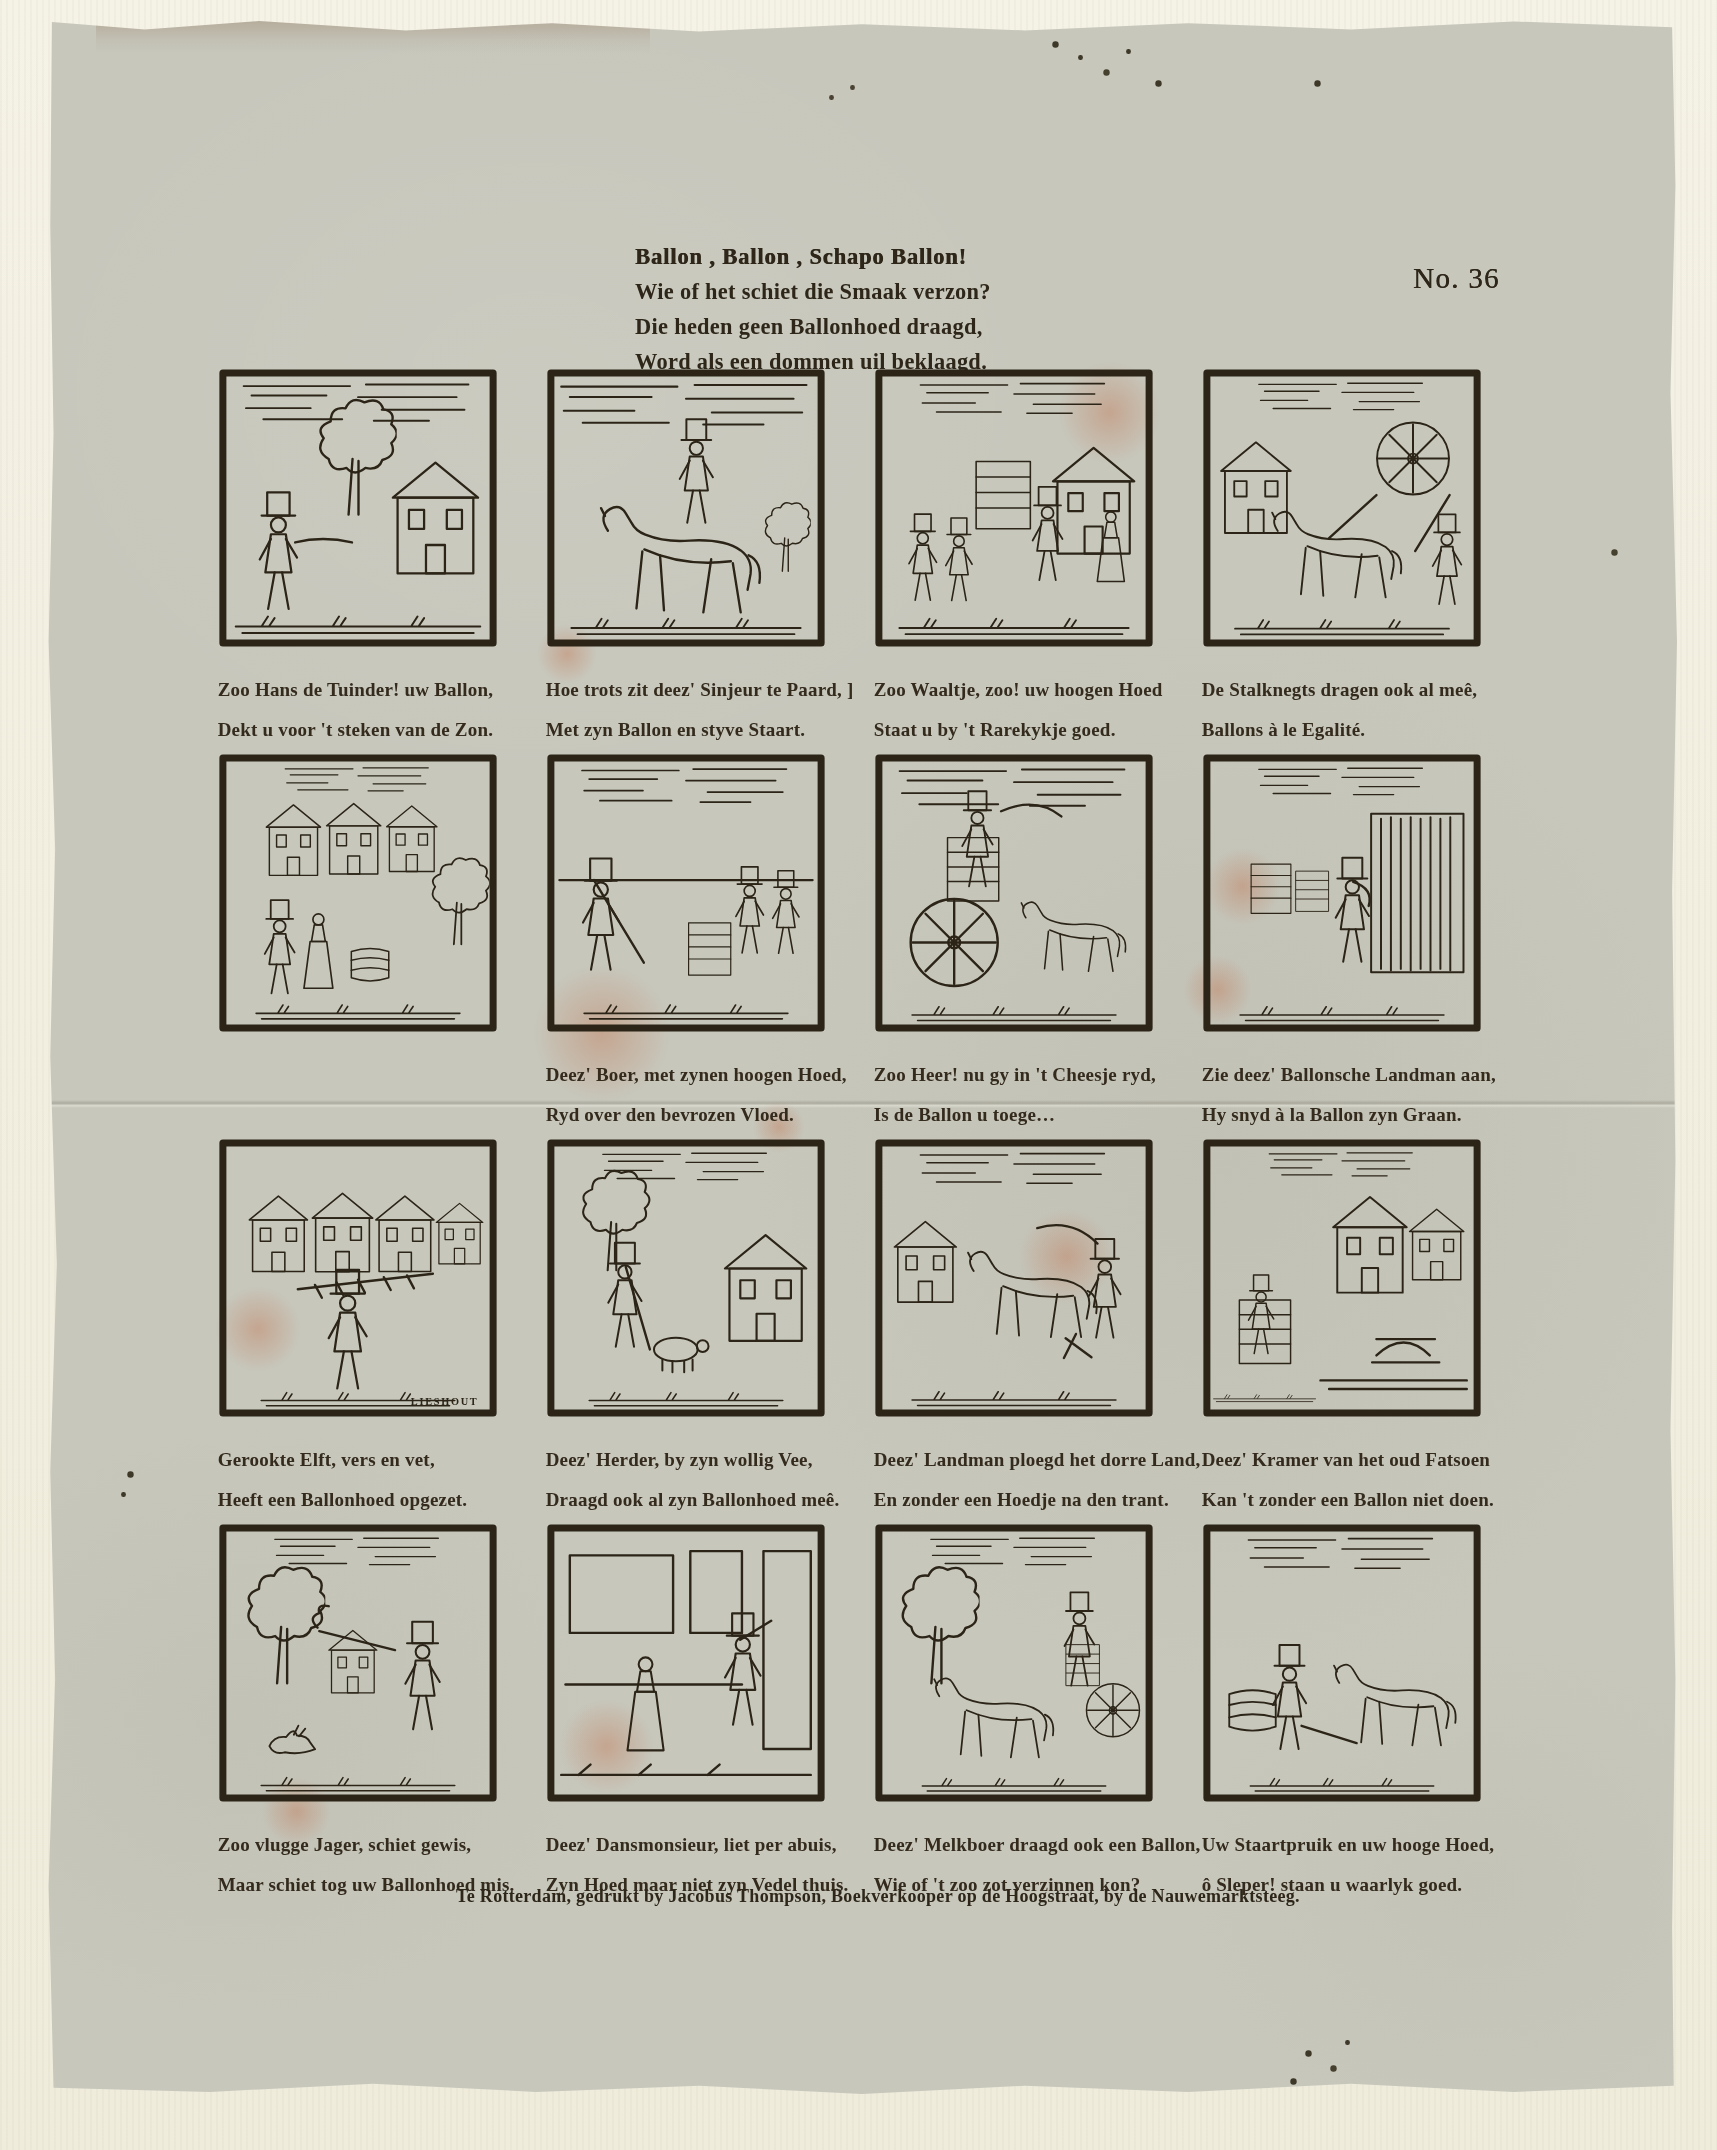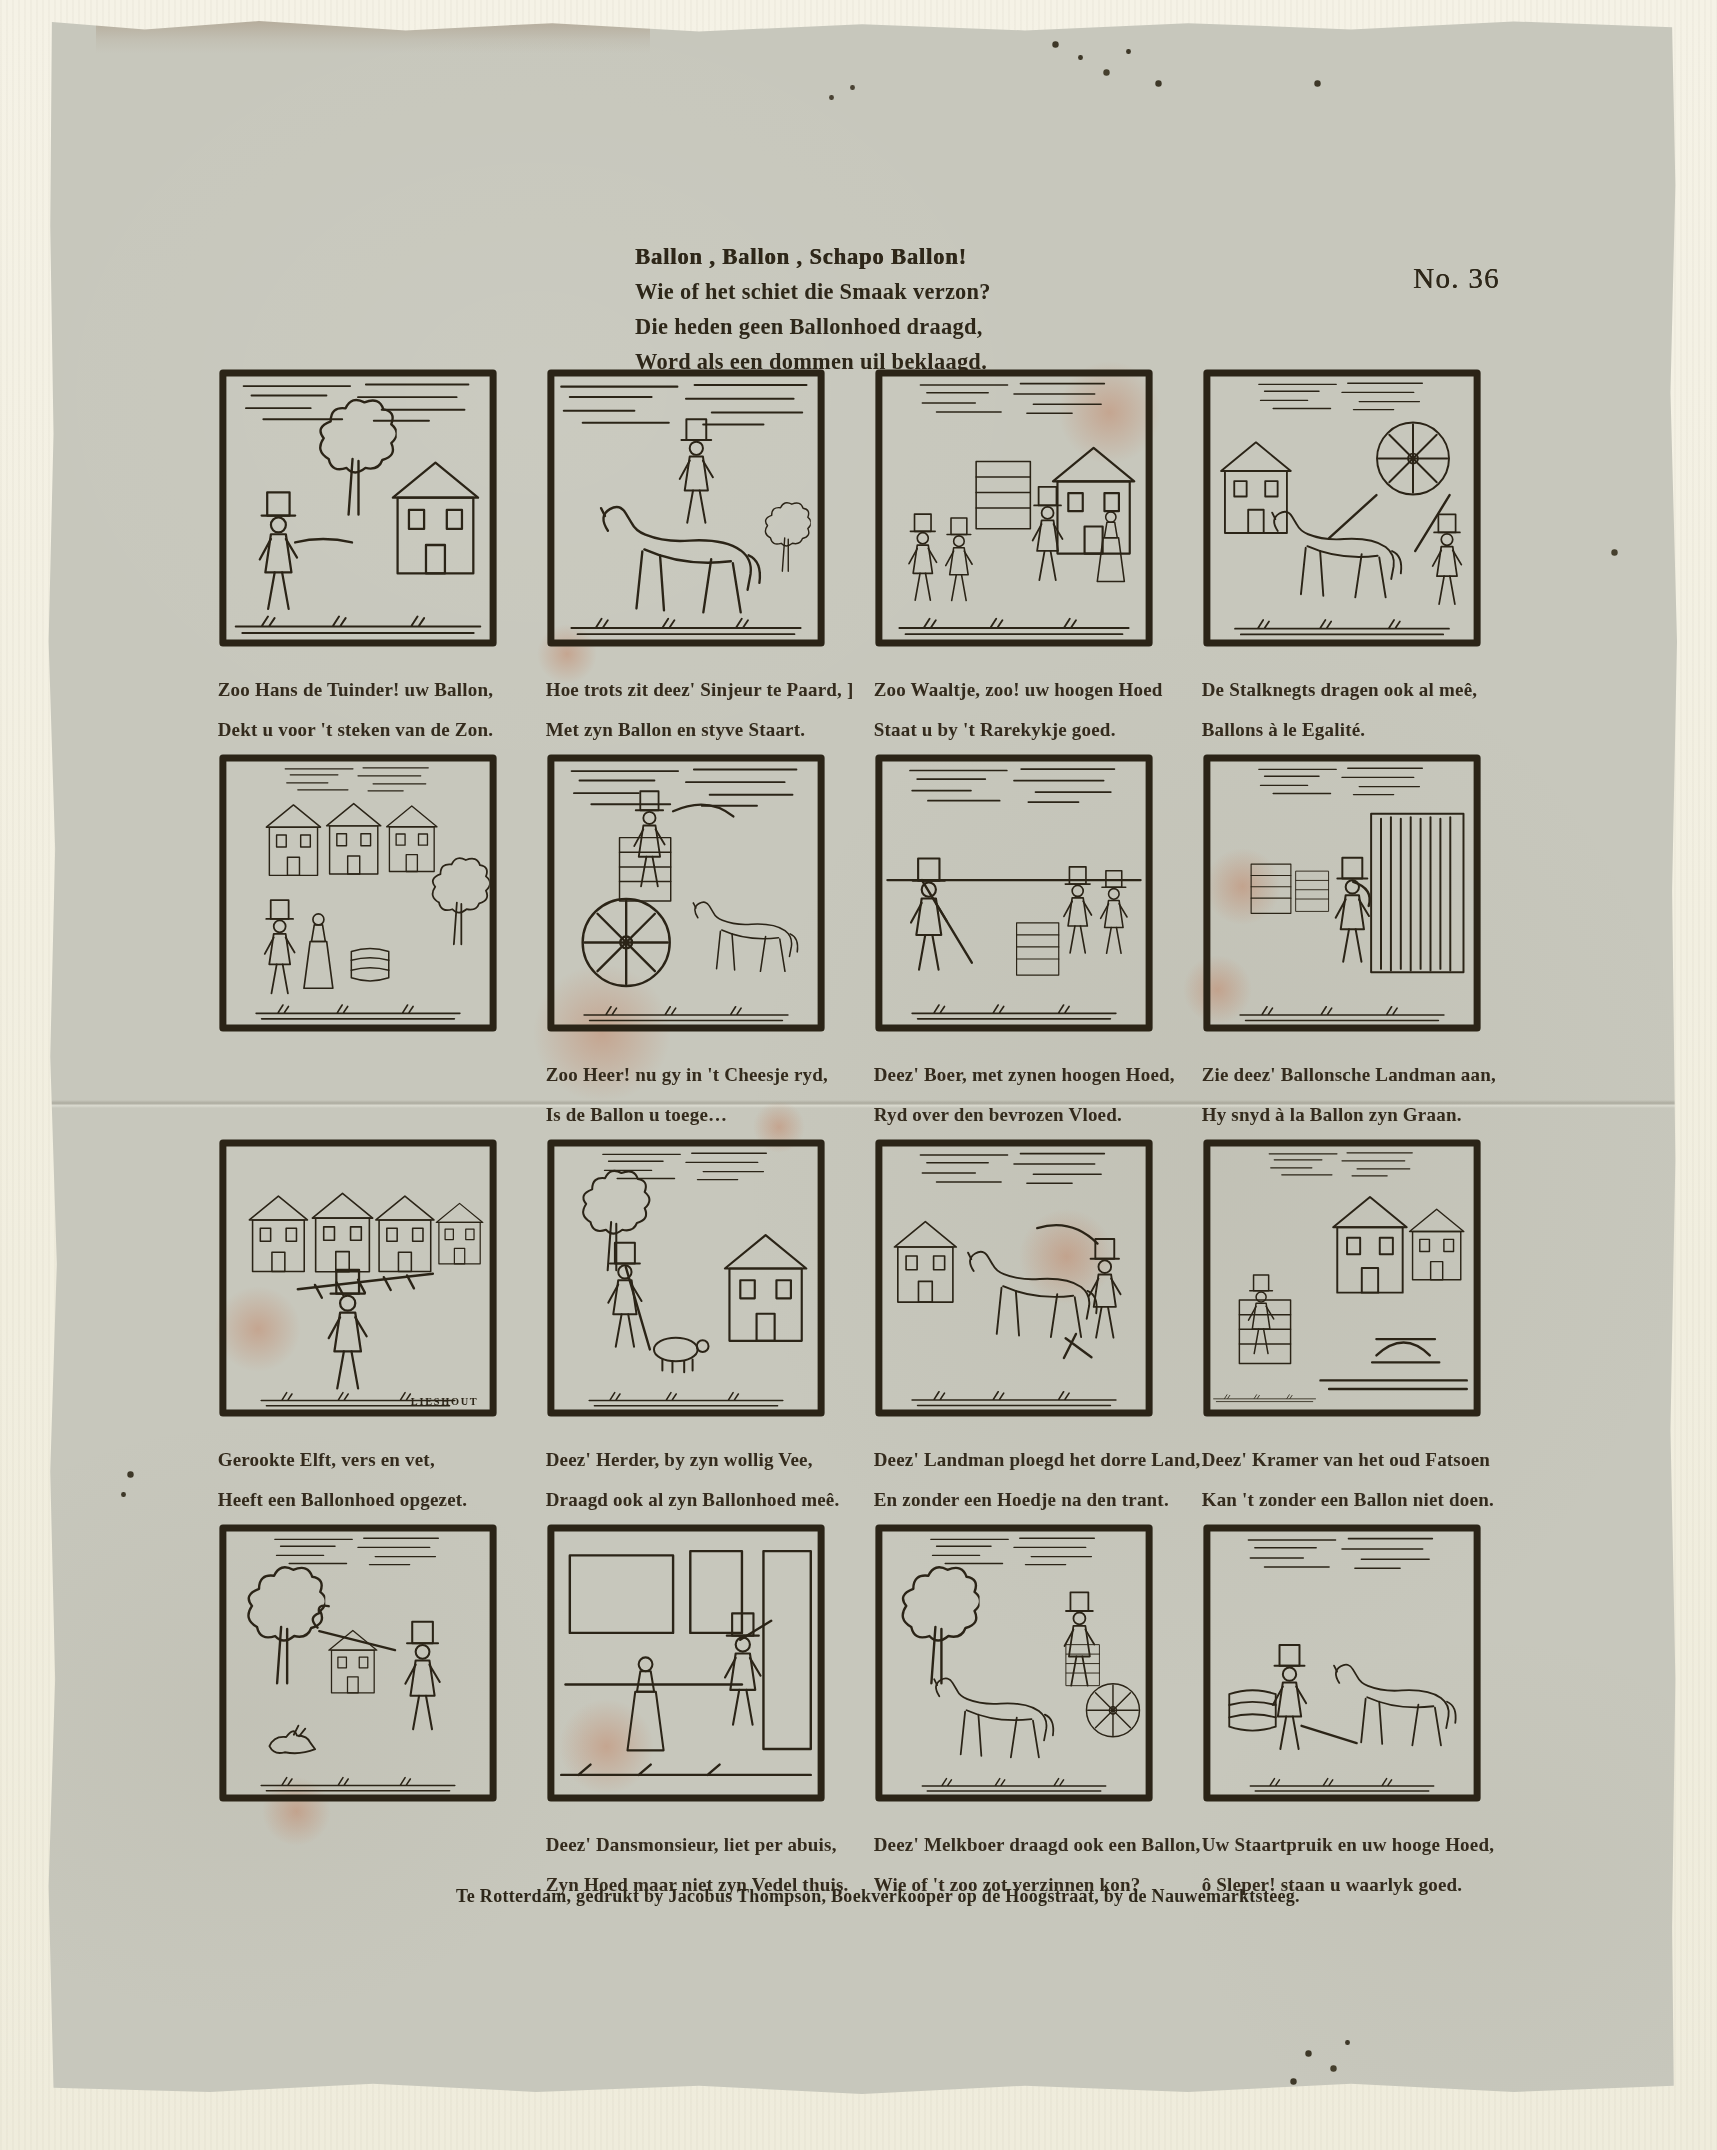--- a/index.html
+++ b/index.html
@@ -252,49 +252,49 @@
         <use href="#m-person" x="48" y="168" width="52" height="120"></use>
         <use href="#m-lady" x="95" y="180" width="48" height="105"></use>
         <use href="#m-barrel" x="150" y="225" width="58" height="48"></use>
         <use href="#m-ground" x="15" y="276" width="300" height="40"></use>
       </svg>
     </figure>
 
     <figure class="cell">
       <svg class="panel" viewBox="0 0 330 330">
         <rect class="frame" x="8" y="8" width="314" height="314"></rect>
-        <use href="#m-sky" x="15" y="16" width="300" height="55"></use>
-        <use href="#m-wheel" x="38" y="165" width="115" height="115"></use>
-        <use href="#m-box" x="80" y="95" width="75" height="85"></use>
-        <use href="#m-person" x="95" y="45" width="55" height="115"></use>
-        <path d="M150 70 q40 -18 70 6"></path>
-        <use href="#m-horse" x="160" y="150" width="150" height="125"></use>
-        <use href="#m-ground" x="15" y="278" width="300" height="40"></use>
-      </svg>
-      <figcaption class="cap">
-        <div class="cap-line">Zoo Heer! nu gy in 't Cheesje ryd,</div>
-        <div class="cap-line">Is de Ballon u toege…</div>
-      </figcaption>
-    </figure>
-
-    <figure class="cell">
-      <svg class="panel" viewBox="0 0 330 330">
-        <rect class="frame" x="8" y="8" width="314" height="314"></rect>
         <use href="#m-sky" x="15" y="16" width="300" height="50"></use>
         <path d="M18 150 H312"></path>
         <use href="#m-person" x="35" y="115" width="62" height="150"></use>
         <path d="M58 150 l58 96"></path>
         <use href="#m-box" x="150" y="195" width="85" height="70"></use>
         <use href="#m-person" x="215" y="130" width="48" height="110"></use>
         <use href="#m-person" x="258" y="135" width="46" height="105"></use>
         <use href="#m-ground" x="15" y="276" width="300" height="40"></use>
       </svg>
       <figcaption class="cap">
         <div class="cap-line">Deez' Boer, met zynen hoogen Hoed,</div>
         <div class="cap-line">Ryd over den bevrozen Vloed.</div>
+      </figcaption>
+    </figure>
+
+    <figure class="cell">
+      <svg class="panel" viewBox="0 0 330 330">
+        <rect class="frame" x="8" y="8" width="314" height="314"></rect>
+        <use href="#m-sky" x="15" y="16" width="300" height="55"></use>
+        <use href="#m-wheel" x="38" y="165" width="115" height="115"></use>
+        <use href="#m-box" x="80" y="95" width="75" height="85"></use>
+        <use href="#m-person" x="95" y="45" width="55" height="115"></use>
+        <path d="M150 70 q40 -18 70 6"></path>
+        <use href="#m-horse" x="160" y="150" width="150" height="125"></use>
+        <use href="#m-ground" x="15" y="278" width="300" height="40"></use>
+      </svg>
+      <figcaption class="cap">
+        <div class="cap-line">Zoo Heer! nu gy in 't Cheesje ryd,</div>
+        <div class="cap-line">Is de Ballon u toege…</div>
       </figcaption>
     </figure>
 
     <figure class="cell">
       <svg class="panel" viewBox="0 0 330 330">
         <rect class="frame" x="8" y="8" width="314" height="314"></rect>
         <use href="#m-sky" x="15" y="16" width="300" height="40"></use>
         <use href="#m-grain" x="195" y="60" width="115" height="210"></use>
         <use href="#m-box" x="55" y="120" width="55" height="80"></use>
         <use href="#m-box" x="108" y="128" width="45" height="70"></use>
@@ -384,20 +384,24 @@
         <rect class="frame" x="8" y="8" width="314" height="314"></rect>
         <use href="#m-sky" x="15" y="16" width="300" height="40"></use>
         <use href="#m-tree" x="22" y="35" width="105" height="160"></use>
         <use href="#m-house" x="128" y="120" width="62" height="85"></use>
         <use href="#m-person" x="210" y="105" width="60" height="150"></use>
         <path d="M208 150 L120 128"></path>
         <path d="M118 124 q-12 -12 2 -17 q-3 -11 11 -8"></path>
         <use href="#m-hare" x="55" y="235" width="62" height="40"></use>
         <use href="#m-ground" x="15" y="280" width="300" height="38"></use>
       </svg>
+      <figcaption class="cap">
+        <div class="cap-line">Zoo vlugge Jager, schiet gewis,</div>
+        <div class="cap-line">Maar schiet tog uw Ballonhoed mis.</div>
+      </figcaption>
     </figure>
 
     <figure class="cell">
       <svg class="panel" viewBox="0 0 330 330">
         <rect class="frame" x="8" y="8" width="314" height="314"></rect>
         <rect x="30" y="40" width="120" height="90"></rect>
         <rect x="170" y="35" width="60" height="95"></rect>
         <rect x="255" y="35" width="55" height="230"></rect>
         <path d="M25 190 h205"></path>
         <use href="#m-person" x="200" y="95" width="62" height="155"></use>

